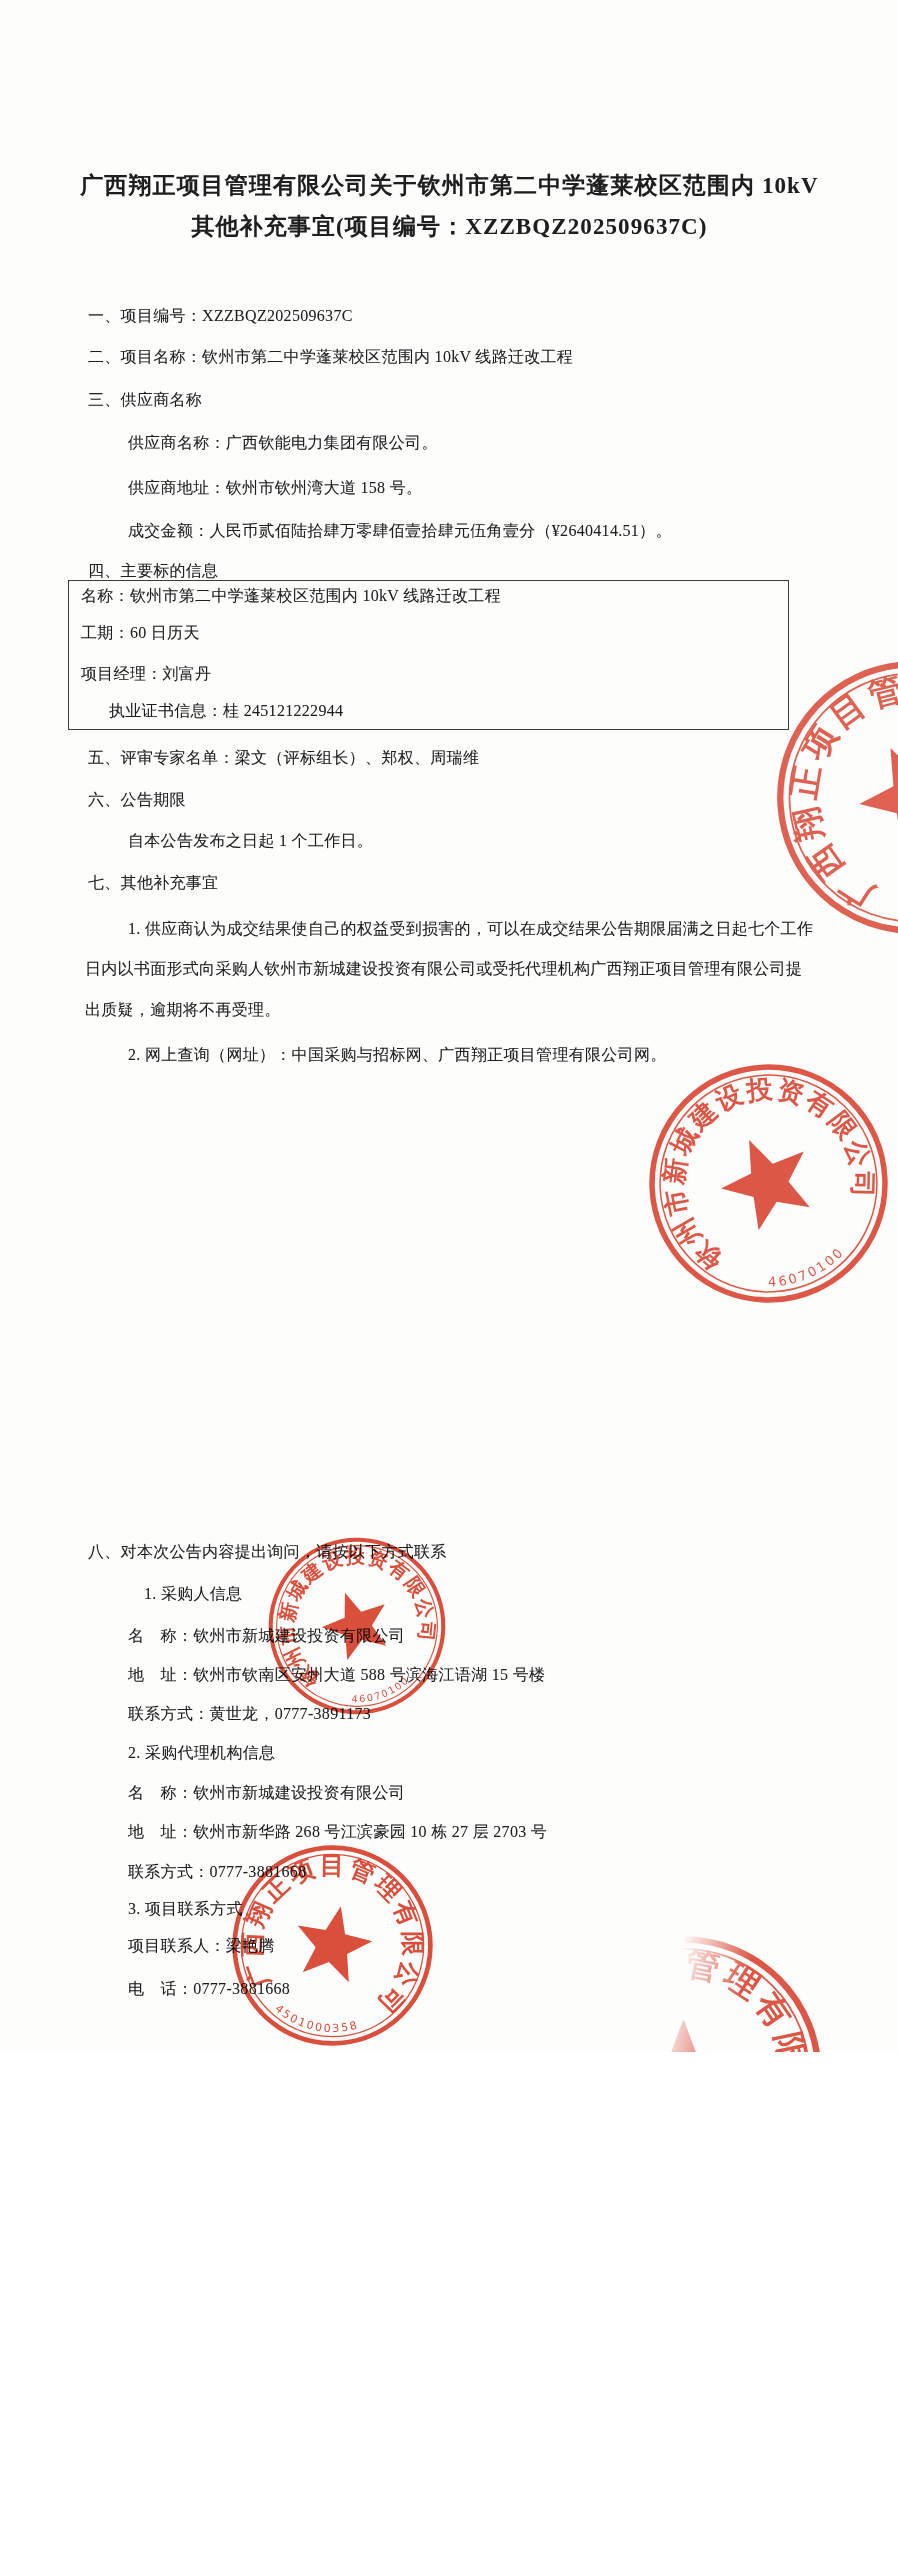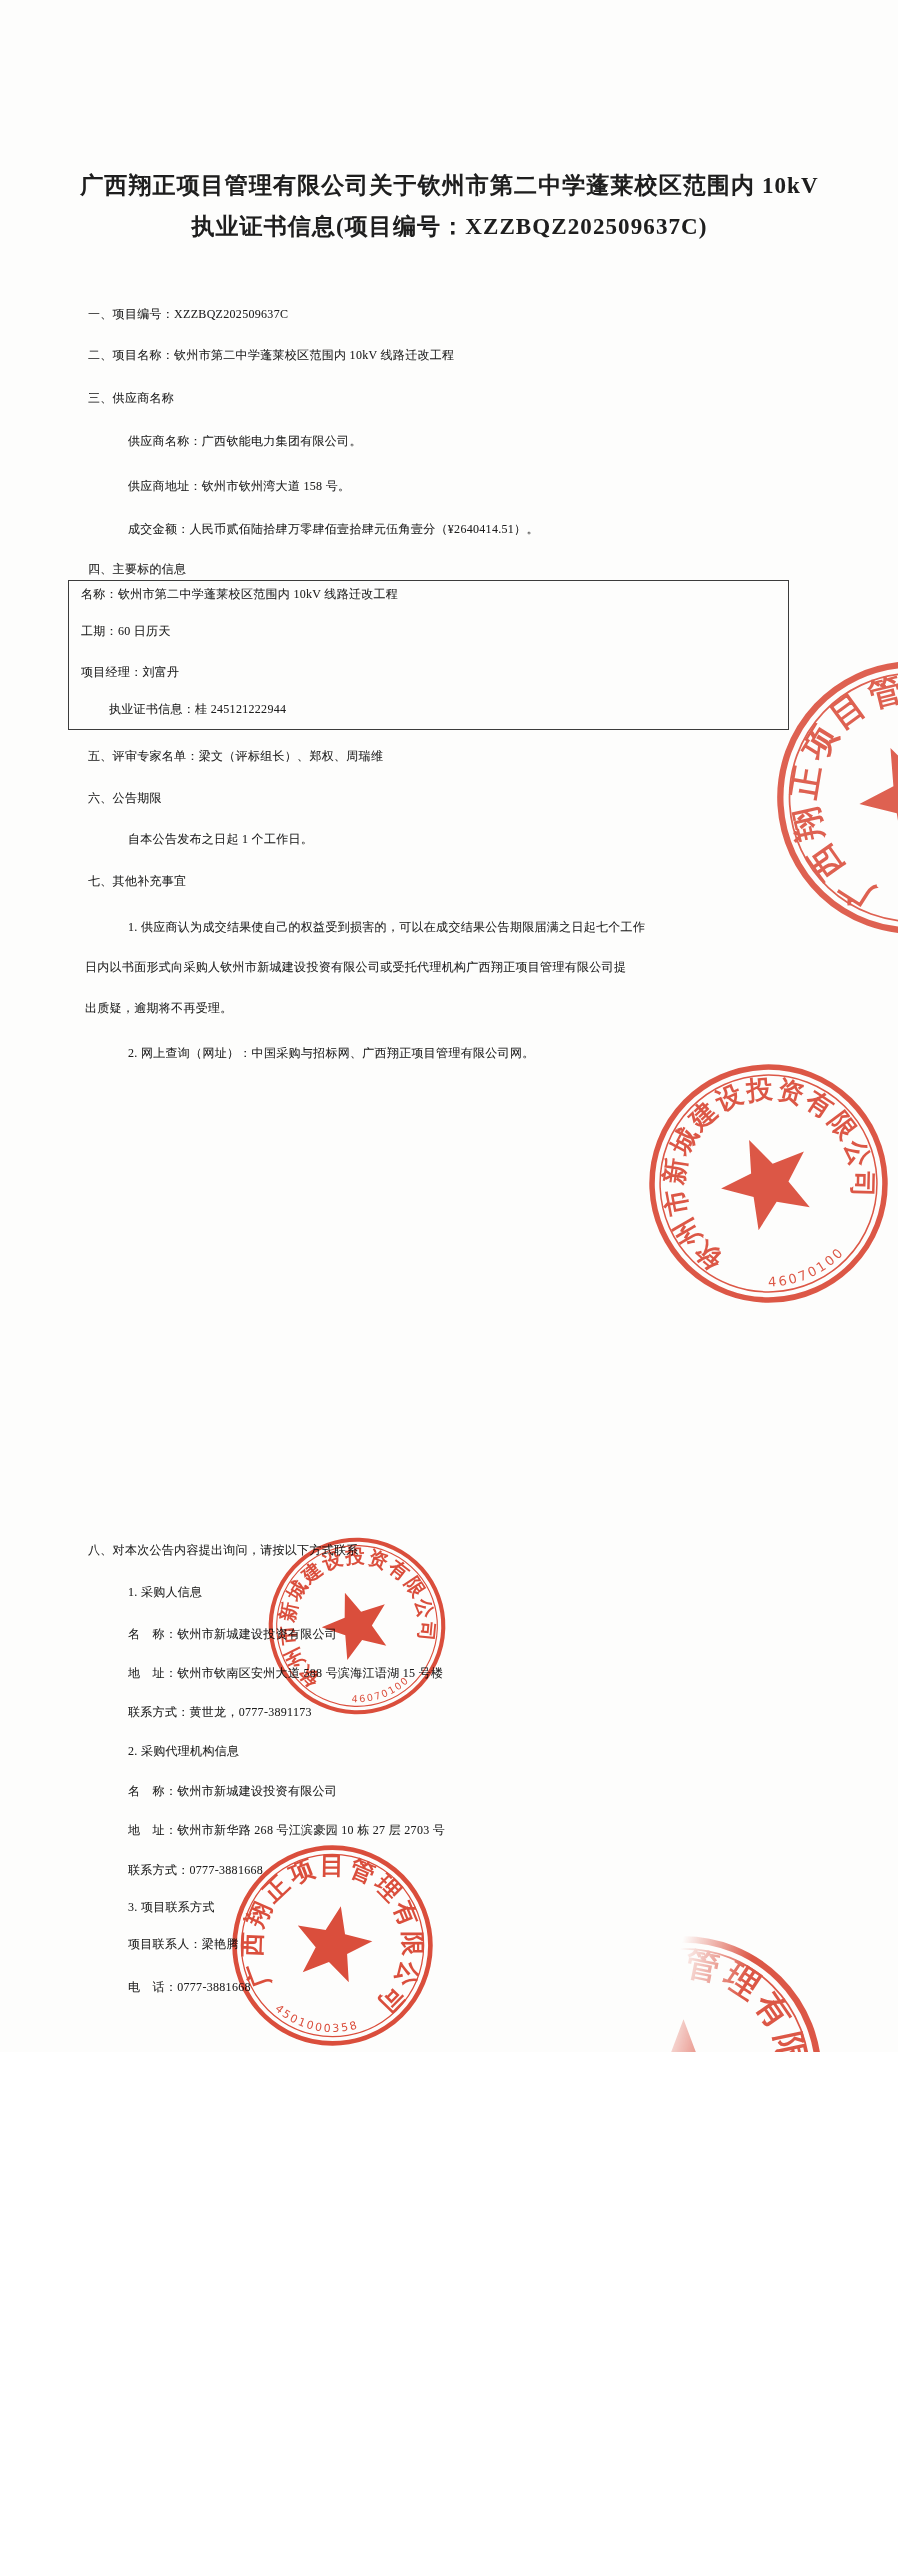--- a/index.html
+++ b/index.html
@@ -7,21 +7,21 @@
     position:relative;
     width:899px;height:2052px;
     background:#fdfdfc;
     overflow:hidden;
     font-family:"Liberation Serif","DejaVu Serif",serif;
     color:#1e1e1e;
   }
   .ln{
     position:absolute;
     white-space:nowrap;
-    font-size:12px;
+    font-size:16px;
     letter-spacing:0.3px;
     text-shadow:0 0 0.6px rgba(40,40,40,0.25);
   }
   .title{
     left:0;width:100%;
     text-align:center;
     font-weight:700;
     font-size:23px;
     letter-spacing:1.1px;
   }
@@ -52,21 +52,21 @@
     font-size:26px;
     letter-spacing:5px;
   }
 </style>
 </head>
 <body>
 
 <div class="page">
 
   <div class="ln title" style="top:170px;">广西翔正项目管理有限公司关于钦州市第二中学蓬莱校区范围内 10kV</div>
-  <div class="ln title" style="top:211px;">执业证书信息(项目编号：XZZBQZ202509637C)</div>
+  <div class="ln title" style="top:211px;">其他补充事宜(项目编号：XZZBQZ202509637C)</div>
 
   <div class="ln" style="top:306px;left:88px;">一、项目编号：XZZBQZ202509637C</div>
   <div class="ln" style="top:347px;left:88px;">二、项目名称：钦州市第二中学蓬莱校区范围内 10kV 线路迁改工程</div>
   <div class="ln" style="top:390px;left:88px;">三、供应商名称</div>
   <div class="ln" style="top:433px;left:128px;">供应商名称：广西钦能电力集团有限公司。</div>
   <div class="ln" style="top:478px;left:128px;">供应商地址：钦州市钦州湾大道 158 号。</div>
   <div class="ln" style="top:521px;left:128px;">成交金额：人民币贰佰陆拾肆万零肆佰壹拾肆元伍角壹分（¥2640414.51）。</div>
   <div class="ln" style="top:561px;left:88px;">四、主要标的信息</div>
 
   <div class="box"></div>
@@ -78,21 +78,21 @@
   <div class="ln" style="top:748px;left:88px;">五、评审专家名单：梁文（评标组长）、郑权、周瑞维</div>
   <div class="ln" style="top:790px;left:88px;">六、公告期限</div>
   <div class="ln" style="top:831px;left:128px;">自本公告发布之日起 1 个工作日。</div>
   <div class="ln" style="top:873px;left:88px;">七、其他补充事宜</div>
   <div class="ln" style="top:919px;left:128px;">1. 供应商认为成交结果使自己的权益受到损害的，可以在成交结果公告期限届满之日起七个工作</div>
   <div class="ln" style="top:959px;left:85px;">日内以书面形式向采购人钦州市新城建设投资有限公司或受托代理机构广西翔正项目管理有限公司提</div>
   <div class="ln" style="top:1000px;left:85px;">出质疑，逾期将不再受理。</div>
   <div class="ln" style="top:1045px;left:128px;">2. 网上查询（网址）：中国采购与招标网、广西翔正项目管理有限公司网。</div>
 
   <div class="ln" style="top:1542px;left:88px;">八、对本次公告内容提出询问，请按以下方式联系</div>
-  <div class="ln" style="top:1584px;left:128px;text-align:center;">1. 采购人信息</div>
+  <div class="ln" style="top:1584px;left:144px;text-align:center;">1. 采购人信息</div>
   <div class="ln" style="top:1626px;left:128px;">名　称：钦州市新城建设投资有限公司</div>
   <div class="ln" style="top:1665px;left:128px;">地　址：钦州市钦南区安州大道 588 号滨海江语湖 15 号楼</div>
   <div class="ln" style="top:1704px;left:128px;">联系方式：黄世龙，0777-3891173</div>
   <div class="ln" style="top:1743px;left:128px;">2. 采购代理机构信息</div>
   <div class="ln" style="top:1783px;left:128px;">名　称：钦州市新城建设投资有限公司</div>
   <div class="ln" style="top:1822px;left:128px;">地　址：钦州市新华路 268 号江滨豪园 10 栋 27 层 2703 号</div>
   <div class="ln" style="top:1862px;left:128px;">联系方式：0777-3881668</div>
   <div class="ln" style="top:1899px;left:128px;">3. 项目联系方式</div>
   <div class="ln" style="top:1936px;left:128px;">项目联系人：梁艳腾</div>
   <div class="ln" style="top:1979px;left:128px;">电　话：0777-3881668</div>

